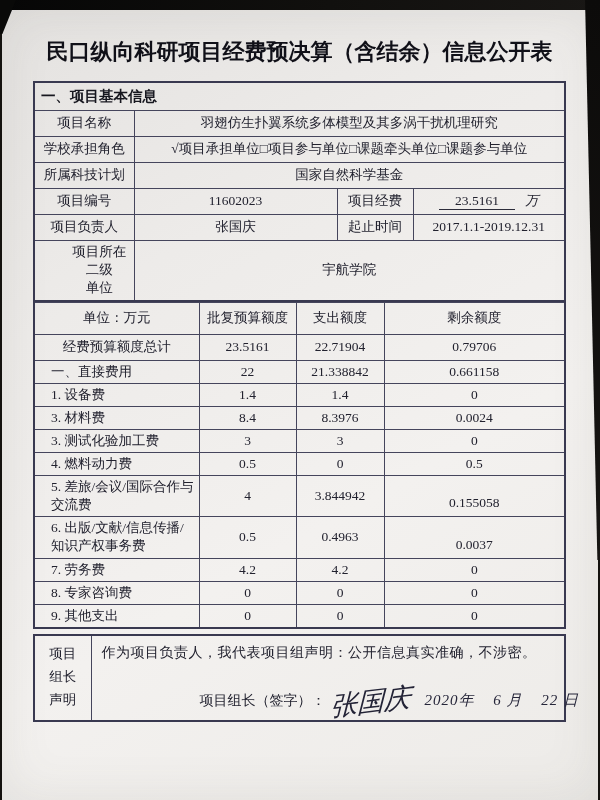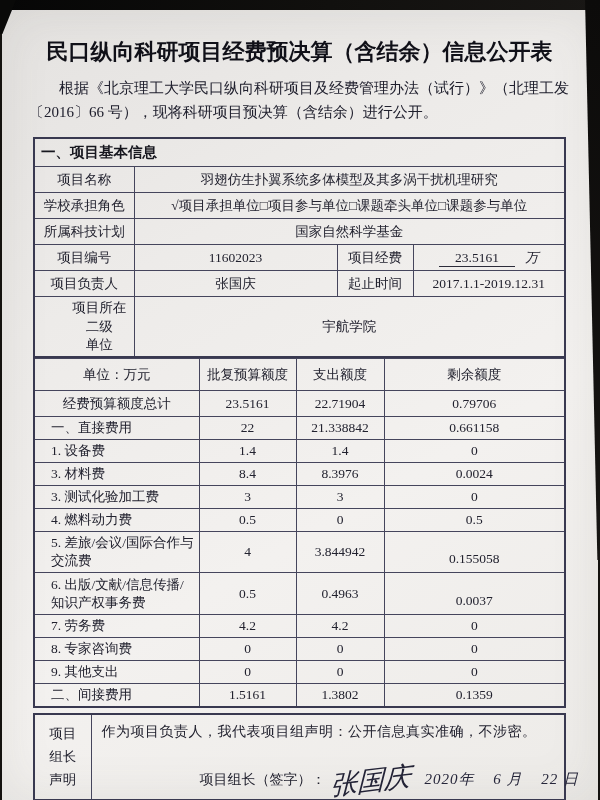--- a/index.html
+++ b/index.html
@@ -98,24 +98,20 @@
 <body>
 
 <div class="photo-edge-top"></div>
 <div class="photo-edge-right"></div>
 <div class="photo-edge-topleft"></div>
 
 <div class="paper">
 
   <div class="doc-title">民口纵向科研项目经费预决算（含结余）信息公开表</div>
 
-  <p class="intro">
-    <span class="line first">根据《北京理工大学民口纵向科研项目及经费管理办法（试行）》（北理工发</span>
-    <span class="line">〔2016〕66 号），现将科研项目预决算（含结余）进行公开。</span>
-  </p>
 
   <table class="t1">
     <colgroup>
         <col style="width:100px">
         <col style="width:203px">
         <col style="width:76px">
         <col style="width:152px">
       </colgroup>
     <tbody>
         <tr>
@@ -229,26 +225,20 @@
       <td class="left h21">8. 专家咨询费</td>
       <td>0</td>
       <td>0</td>
       <td>0</td>
     </tr>
     <tr>
       <td class="left h21">9. 其他支出</td>
       <td>0</td>
       <td>0</td>
       <td>0</td>
-    </tr>
-    <tr>
-      <td class="left h23">二、间接费用</td>
-      <td>1.5161</td>
-      <td>1.3802</td>
-      <td>0.1359</td>
     </tr>
   </tbody>
     </table>
 
   <table class="t3">
     <colgroup>
         <col style="width:57px">
         <col style="width:474px">
       </colgroup>
     <tbody>

